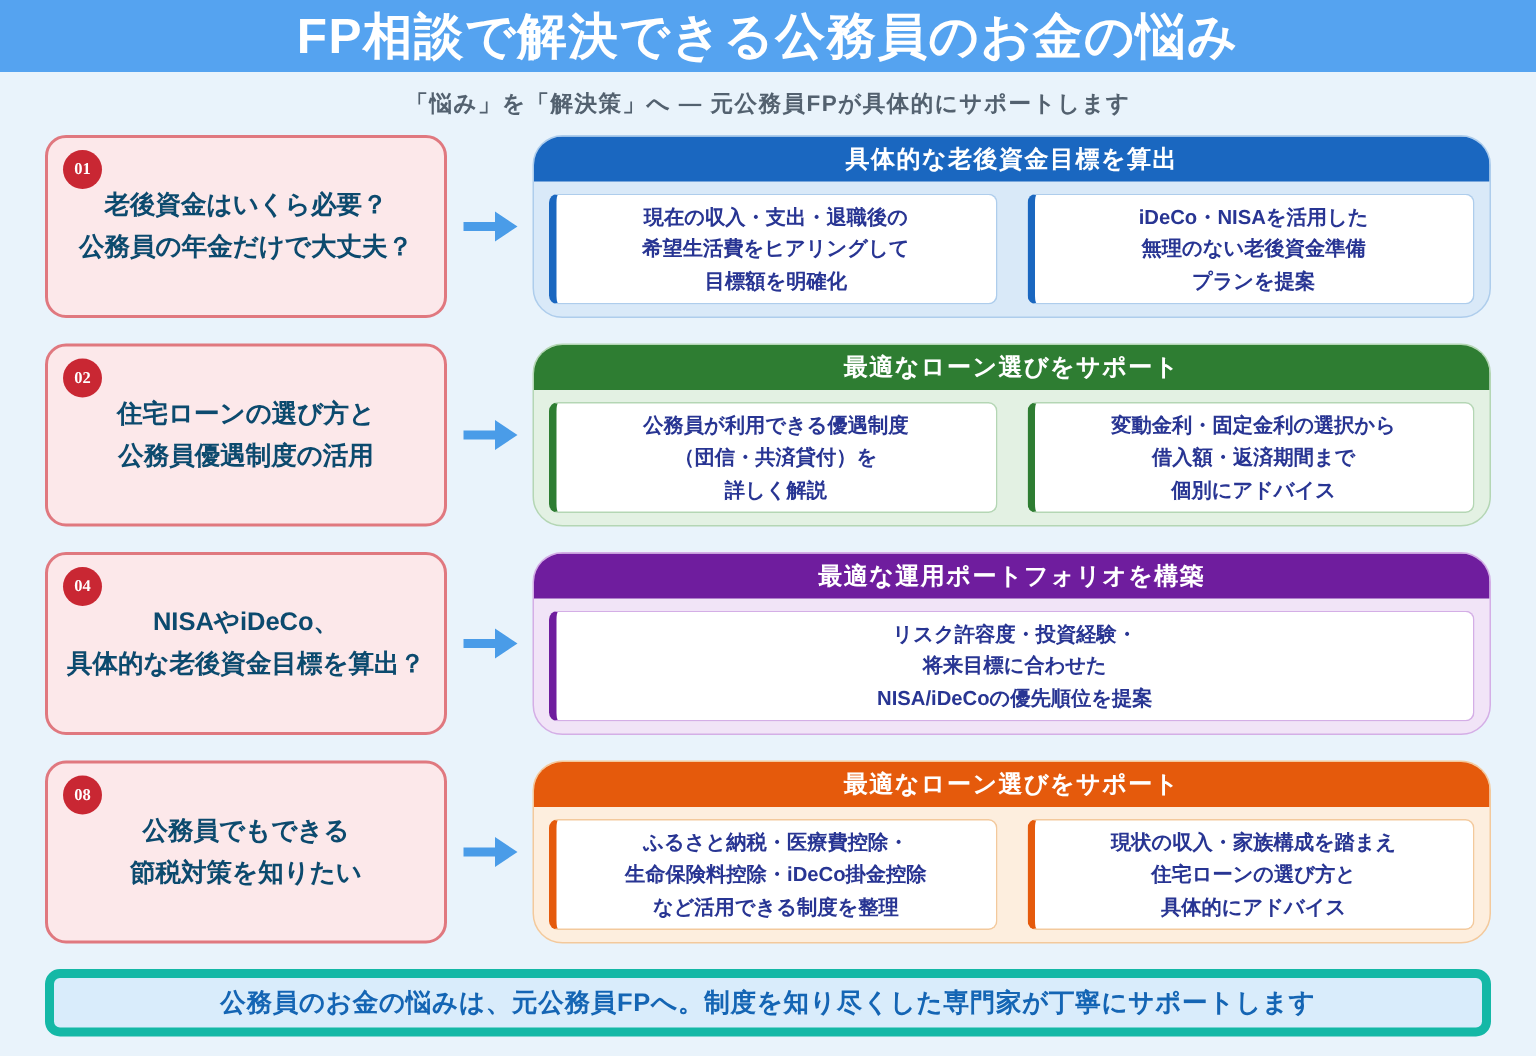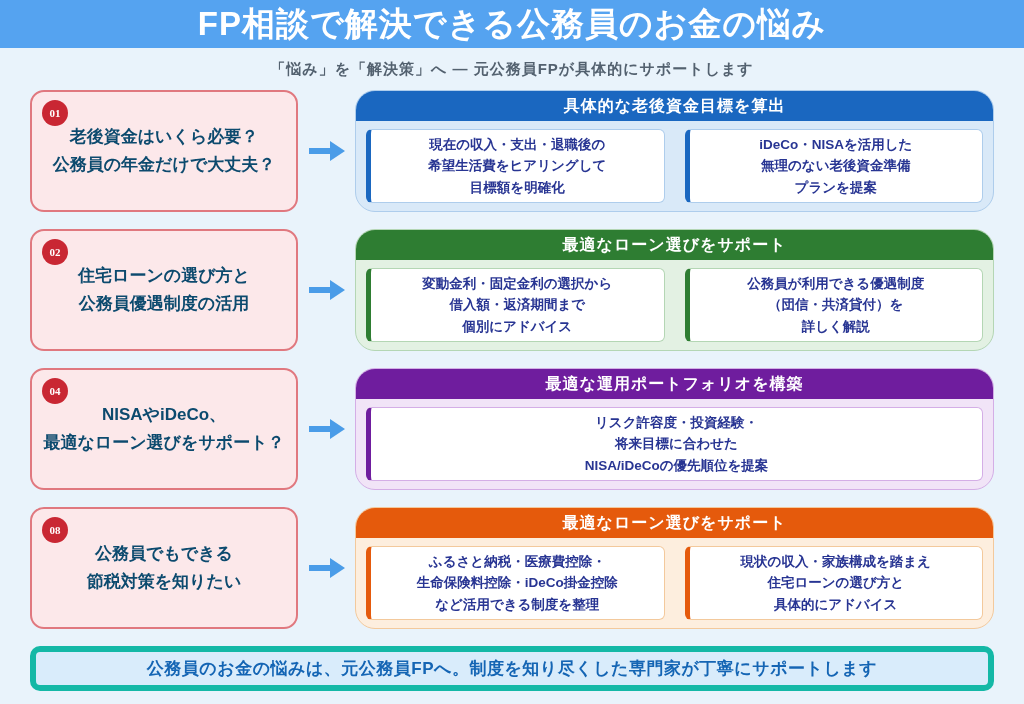--- a/index.html
+++ b/index.html
@@ -188,38 +188,38 @@
     </div>
     <div class="arrow-cell">
       <svg width="40" height="24" viewBox="0 0 40 24">
           <path d="M2 9 h21 v-7 l15 10 -15 10 v-7 h-21 z" fill="#4a9ce8"></path>
         </svg>
     </div>
     <div class="panel">
       <div class="panel-header">最適なローン選びをサポート</div>
       <div class="panel-body">
         <div class="solution-box">
+          <span class="solution-text">公務員が利用できる優遇制度
+（団信・共済貸付）を
+詳しく解説</span>
+        </div>
+        <div class="solution-box">
           <span class="solution-text">変動金利・固定金利の選択から
 借入額・返済期間まで
 個別にアドバイス</span>
         </div>
-        <div class="solution-box">
-          <span class="solution-text">公務員が利用できる優遇制度
-（団信・共済貸付）を
-詳しく解説</span>
-        </div>
       </div>
     </div>
   </section>
 
   <section class="row" style="--accent: #6f1d9e; --tint: #f1e4f7; --box-border: #d4aee6;">
     <div class="problem-card">
       <span class="num-badge">04</span>
       <span class="problem-text">NISAやiDeCo、
-最適なローン選びをサポート？</span>
+具体的な老後資金目標を算出？</span>
     </div>
     <div class="arrow-cell">
       <svg width="40" height="24" viewBox="0 0 40 24">
           <path d="M2 9 h21 v-7 l15 10 -15 10 v-7 h-21 z" fill="#4a9ce8"></path>
         </svg>
     </div>
     <div class="panel">
       <div class="panel-header">最適な運用ポートフォリオを構築</div>
       <div class="panel-body">
         <div class="solution-box">

